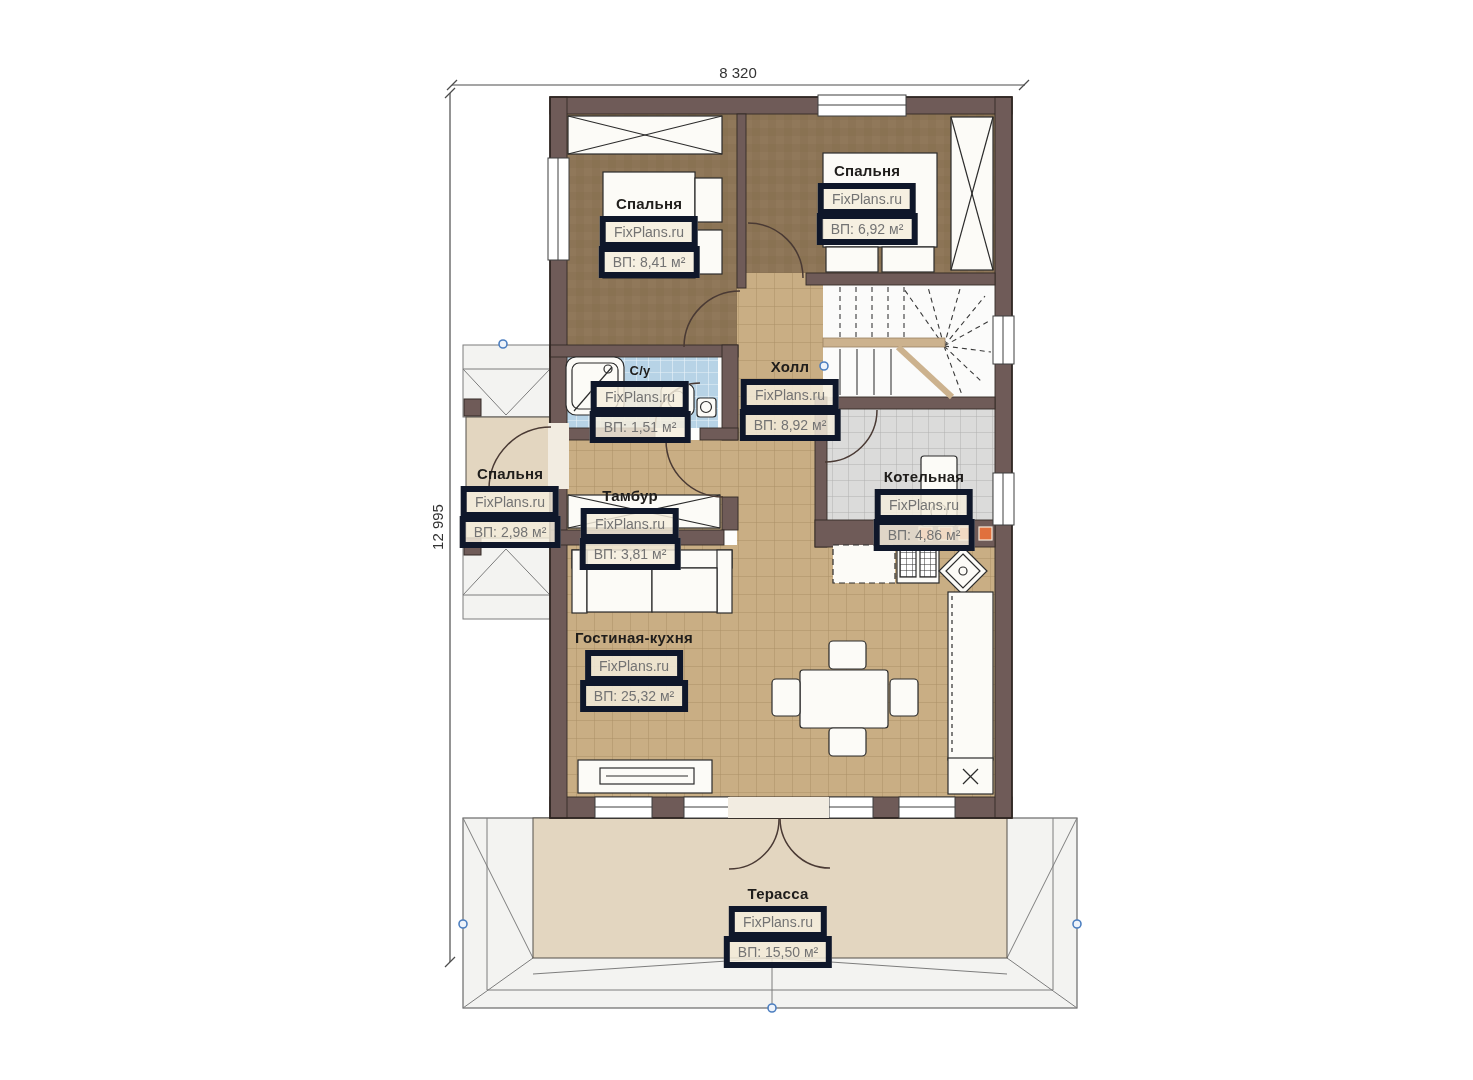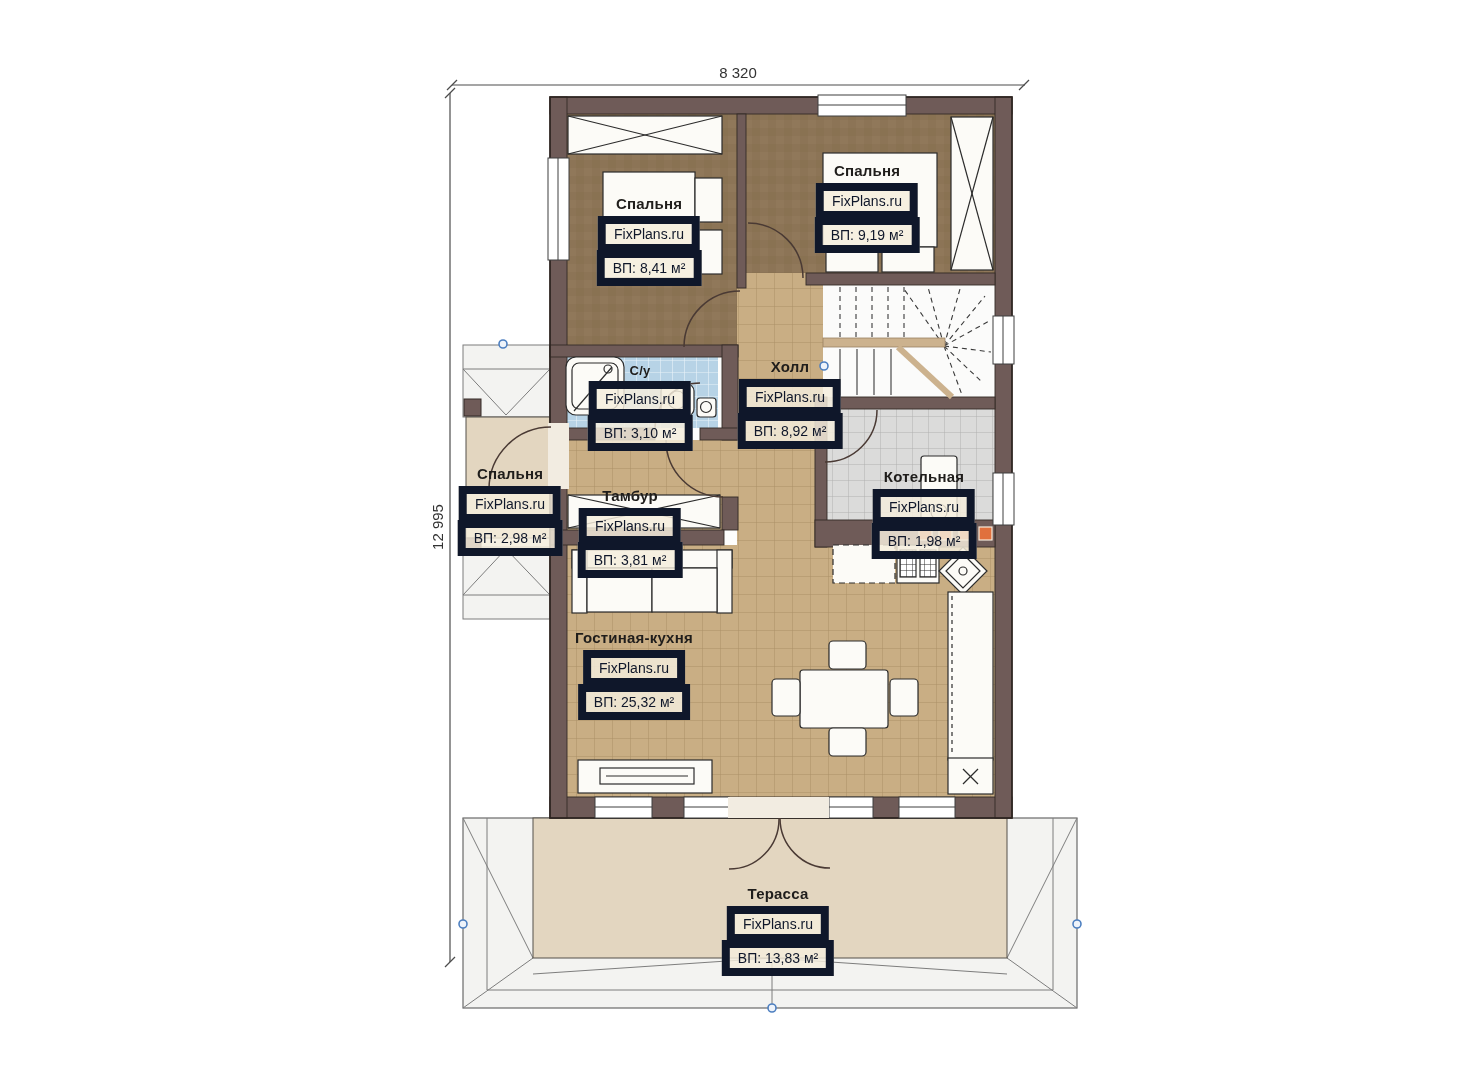--- a/index.html
+++ b/index.html
@@ -11,22 +11,22 @@
   .canvas svg{position:absolute;left:0;top:0;}
   .room-label{
     position:absolute;display:flex;flex-direction:column;align-items:center;
     transform:translateX(-50%);z-index:5;pointer-events:none;
   }
   .room-name{
     font-weight:bold;font-size:15px;line-height:1.1;color:#1f1d1b;
     margin-bottom:3px;letter-spacing:.2px;white-space:nowrap;
   }
   .label-box{
-    border:8px solid #0f172a;background:rgba(244,237,220,.84);
-    padding:0 8px;font-size:14px;line-height:20px;color:#0f172a;white-space:nowrap;
+    border:6px solid #0f172a;background:rgba(244,237,220,.84);
+    padding:0 8px;font-size:14px;line-height:20px;color:#737373;white-space:nowrap;
   }
   .label-box.area{margin-top:-2px;}
   .small .room-name{font-size:13px;}
 </style>
 </head>
 <body>
 
 <div class="canvas">
 <svg width="1473" height="1080" viewBox="0 0 1473 1080" font-family="Liberation Sans, sans-serif">
   <defs>
@@ -297,27 +297,27 @@
 
   <div class="room-label" style="left:649px;top:196px">
     <div class="room-name">Спальня</div>
     <div class="label-box">FixPlans.ru</div>
     <div class="label-box area">ВП: 8,41 м²</div>
   </div>
 
   <div class="room-label" style="left:867px;top:163px">
     <div class="room-name">Спальня</div>
     <div class="label-box">FixPlans.ru</div>
-    <div class="label-box area">ВП: 9,19 м²</div>
+    <div class="label-box area">ВП: 6,92 м²</div>
   </div>
 
   <div class="room-label small" style="left:640px;top:364px">
     <div class="room-name">С/у</div>
     <div class="label-box">FixPlans.ru</div>
-    <div class="label-box area">ВП: 3,10 м²</div>
+    <div class="label-box area">ВП: 1,51 м²</div>
   </div>
 
   <div class="room-label" style="left:790px;top:359px">
     <div class="room-name">Холл</div>
     <div class="label-box">FixPlans.ru</div>
     <div class="label-box area">ВП: 8,92 м²</div>
   </div>
 
   <div class="room-label" style="left:510px;top:466px">
     <div class="room-name">Спальня</div>
@@ -327,27 +327,27 @@
 
   <div class="room-label" style="left:630px;top:488px">
     <div class="room-name">Тамбур</div>
     <div class="label-box">FixPlans.ru</div>
     <div class="label-box area">ВП: 3,81 м²</div>
   </div>
 
   <div class="room-label" style="left:924px;top:469px">
     <div class="room-name">Котельная</div>
     <div class="label-box">FixPlans.ru</div>
-    <div class="label-box area">ВП: 1,98 м²</div>
+    <div class="label-box area">ВП: 4,86 м²</div>
   </div>
 
   <div class="room-label" style="left:634px;top:630px">
     <div class="room-name">Гостиная-кухня</div>
     <div class="label-box">FixPlans.ru</div>
     <div class="label-box area">ВП: 25,32 м²</div>
   </div>
 
   <div class="room-label" style="left:778px;top:886px">
     <div class="room-name">Терасса</div>
     <div class="label-box">FixPlans.ru</div>
-    <div class="label-box area">ВП: 13,83 м²</div>
+    <div class="label-box area">ВП: 15,50 м²</div>
   </div>
 </div>
 
 </body></html>

